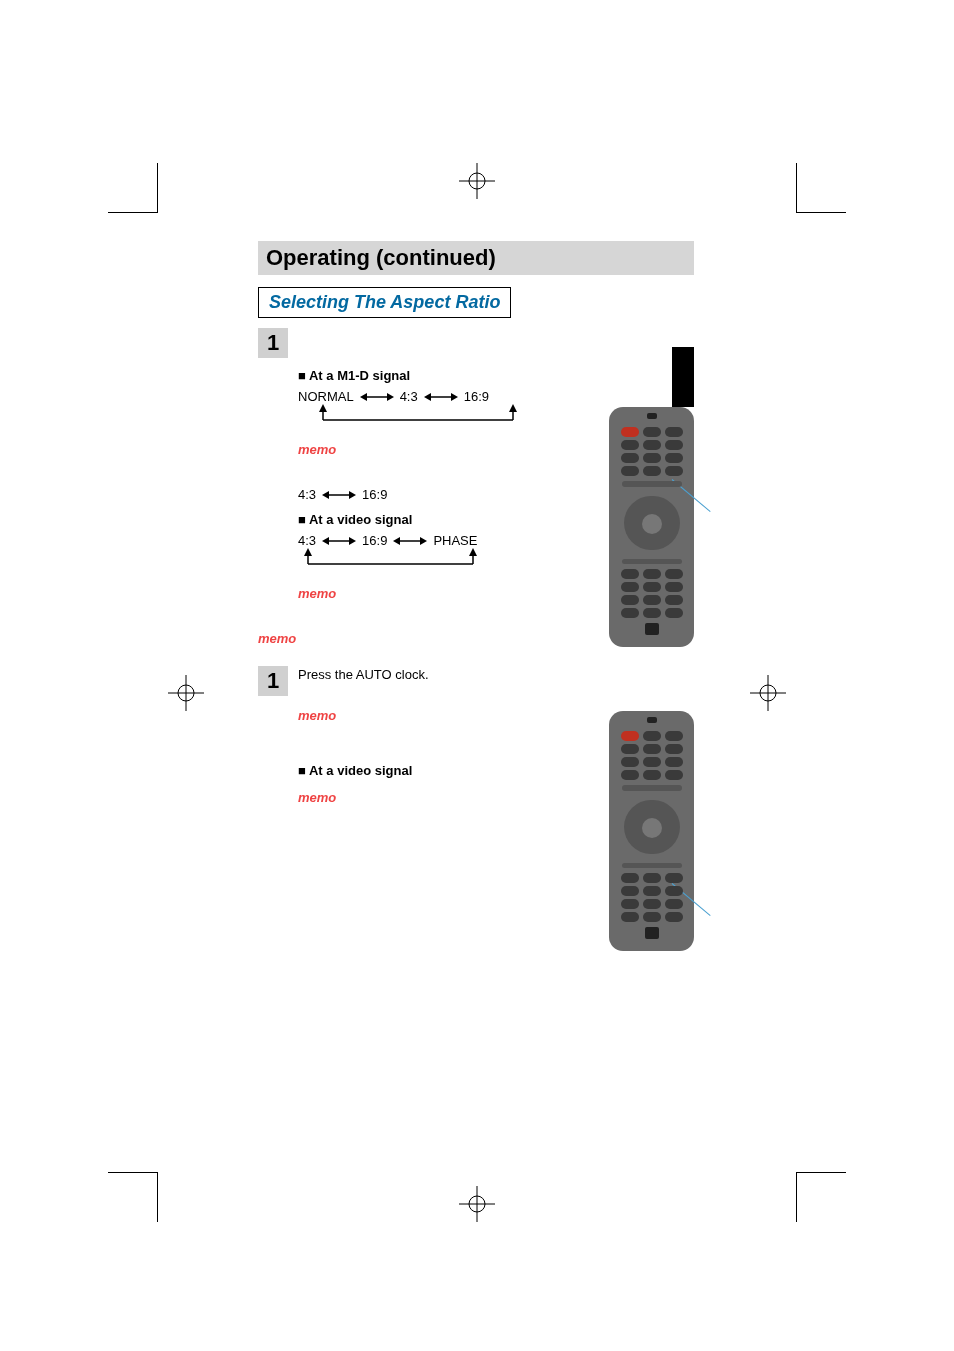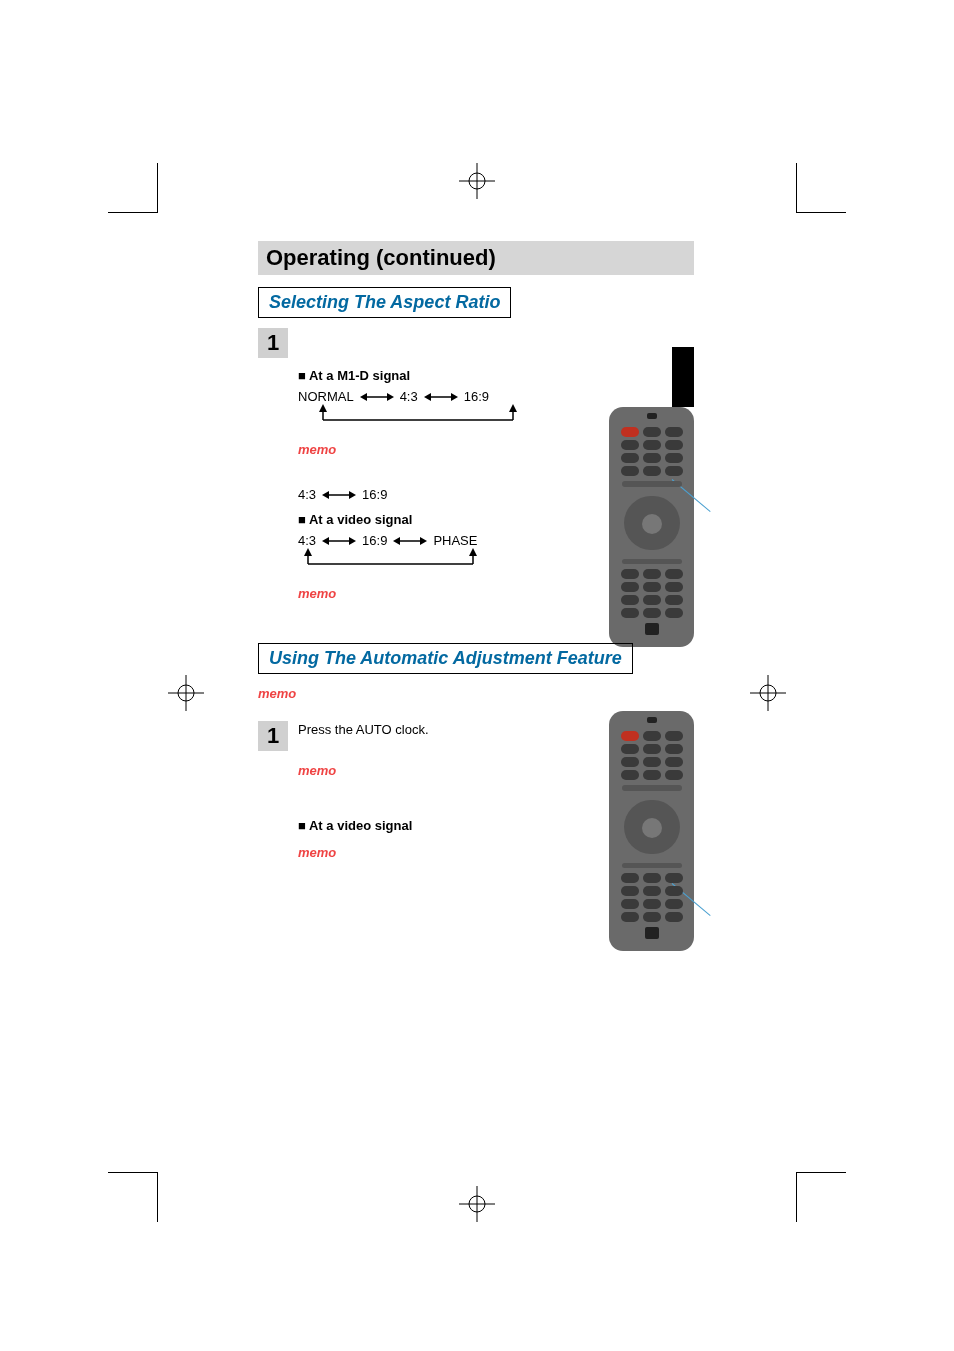--- a/index.html
+++ b/index.html
@@ -268,21 +268,20 @@
               <div class="r-btn"></div>
               <div class="r-btn"></div>
               <div class="r-btn"></div>
             </div>
           <div class="r-blk"></div>
         </div>
       </div>
     </div>
 
     <div style="margin-top:30px; position:relative;">
-      <div class="section-heading">Using The Automatic Adjustment Feature</div>
 
       <div class="memo memo-noindent">memo</div>
 
       <div class="step-row" style="margin-top:20px;">
         <div class="step-num">1</div>
         <div class="step-text">Press the AUTO clock.</div>
       </div>
 
       <div class="sub-block">
       </div>

